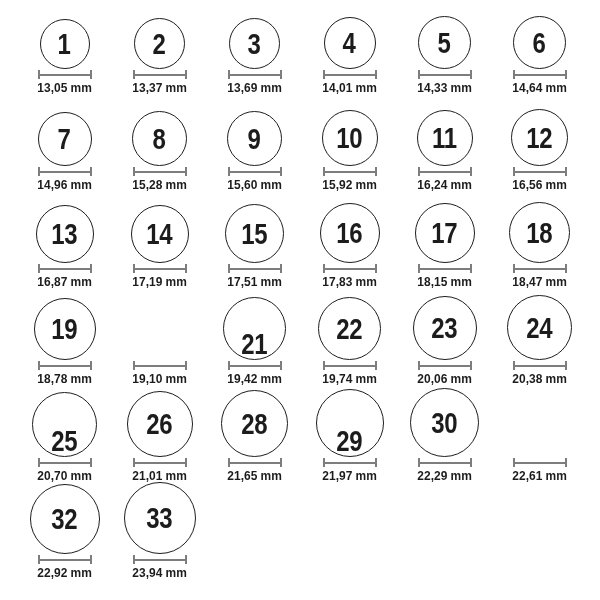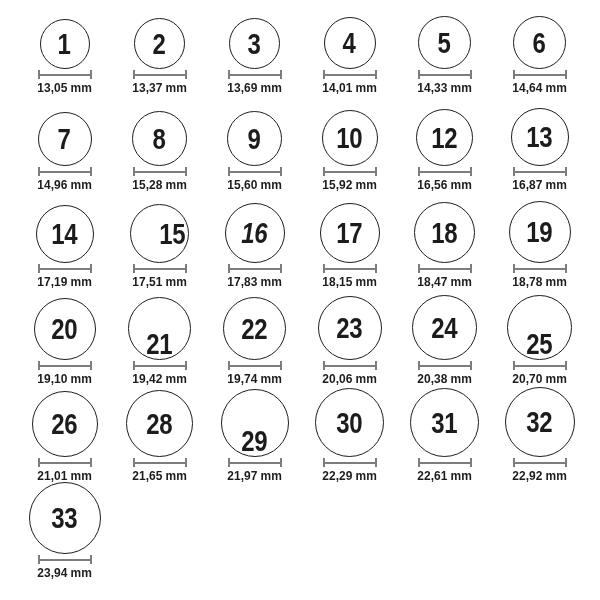--- a/index.html
+++ b/index.html
@@ -169,20 +169,31 @@
       <span class="num">10</span>
     </div>
     <div class="measure">
       <span class="cap"></span>
       <span class="mline"></span>
       <span class="cap"></span>
     </div>
     <div class="label">15,92 mm</div>
   </div>
     <div class="cell">
+    <div class="circle" style="width: 56px; height: 56px;">
+      <span class="num">11</span>
+    </div>
+    <div class="measure">
+      <span class="cap"></span>
+      <span class="mline"></span>
+      <span class="cap"></span>
+    </div>
+    <div class="label">16,24 mm</div>
+  </div>
+    <div class="cell">
     <div class="circle" style="width: 57px; height: 57px;">
       <span class="num">12</span>
     </div>
     <div class="measure">
       <span class="cap"></span>
       <span class="mline"></span>
       <span class="cap"></span>
     </div>
     <div class="label">16,56 mm</div>
   </div>
@@ -202,32 +213,32 @@
       <span class="num">14</span>
     </div>
     <div class="measure">
       <span class="cap"></span>
       <span class="mline"></span>
       <span class="cap"></span>
     </div>
     <div class="label">17,19 mm</div>
   </div>
     <div class="cell">
-    <div class="circle" style="width: 59px; height: 59px; justify-content: flex-end;">
+    <div class="circle" style="width: 59px; height: 59px;">
       <span class="num">15</span>
     </div>
     <div class="measure">
       <span class="cap"></span>
       <span class="mline"></span>
       <span class="cap"></span>
     </div>
     <div class="label">17,51 mm</div>
   </div>
     <div class="cell">
-    <div class="circle" style="width: 60px; height: 60px; font-style: italic;">
+    <div class="circle" style="width: 60px; height: 60px;">
       <span class="num">16</span>
     </div>
     <div class="measure">
       <span class="cap"></span>
       <span class="mline"></span>
       <span class="cap"></span>
     </div>
     <div class="label">17,83 mm</div>
   </div>
     <div class="cell">
@@ -257,23 +268,20 @@
       <span class="num">19</span>
     </div>
     <div class="measure">
       <span class="cap"></span>
       <span class="mline"></span>
       <span class="cap"></span>
     </div>
     <div class="label">18,78 mm</div>
   </div>
     <div class="cell">
-    <div class="circle" style="width: 62px; height: 62px;">
-      <span class="num">20</span>
-    </div>
     <div class="measure">
       <span class="cap"></span>
       <span class="mline"></span>
       <span class="cap"></span>
     </div>
     <div class="label">19,10 mm</div>
   </div>
     <div class="cell">
     <div class="circle" style="width: 63px; height: 63px; align-items: flex-end;">
       <span class="num">21</span>
@@ -367,23 +375,20 @@
       <span class="num">30</span>
     </div>
     <div class="measure">
       <span class="cap"></span>
       <span class="mline"></span>
       <span class="cap"></span>
     </div>
     <div class="label">22,29 mm</div>
   </div>
     <div class="cell">
-    <div class="circle" style="width: 69px; height: 69px;">
-      <span class="num">31</span>
-    </div>
     <div class="measure">
       <span class="cap"></span>
       <span class="mline"></span>
       <span class="cap"></span>
     </div>
     <div class="label">22,61 mm</div>
   </div>
     <div class="cell">
     <div class="circle" style="width: 70px; height: 70px;">
       <span class="num">32</span>

